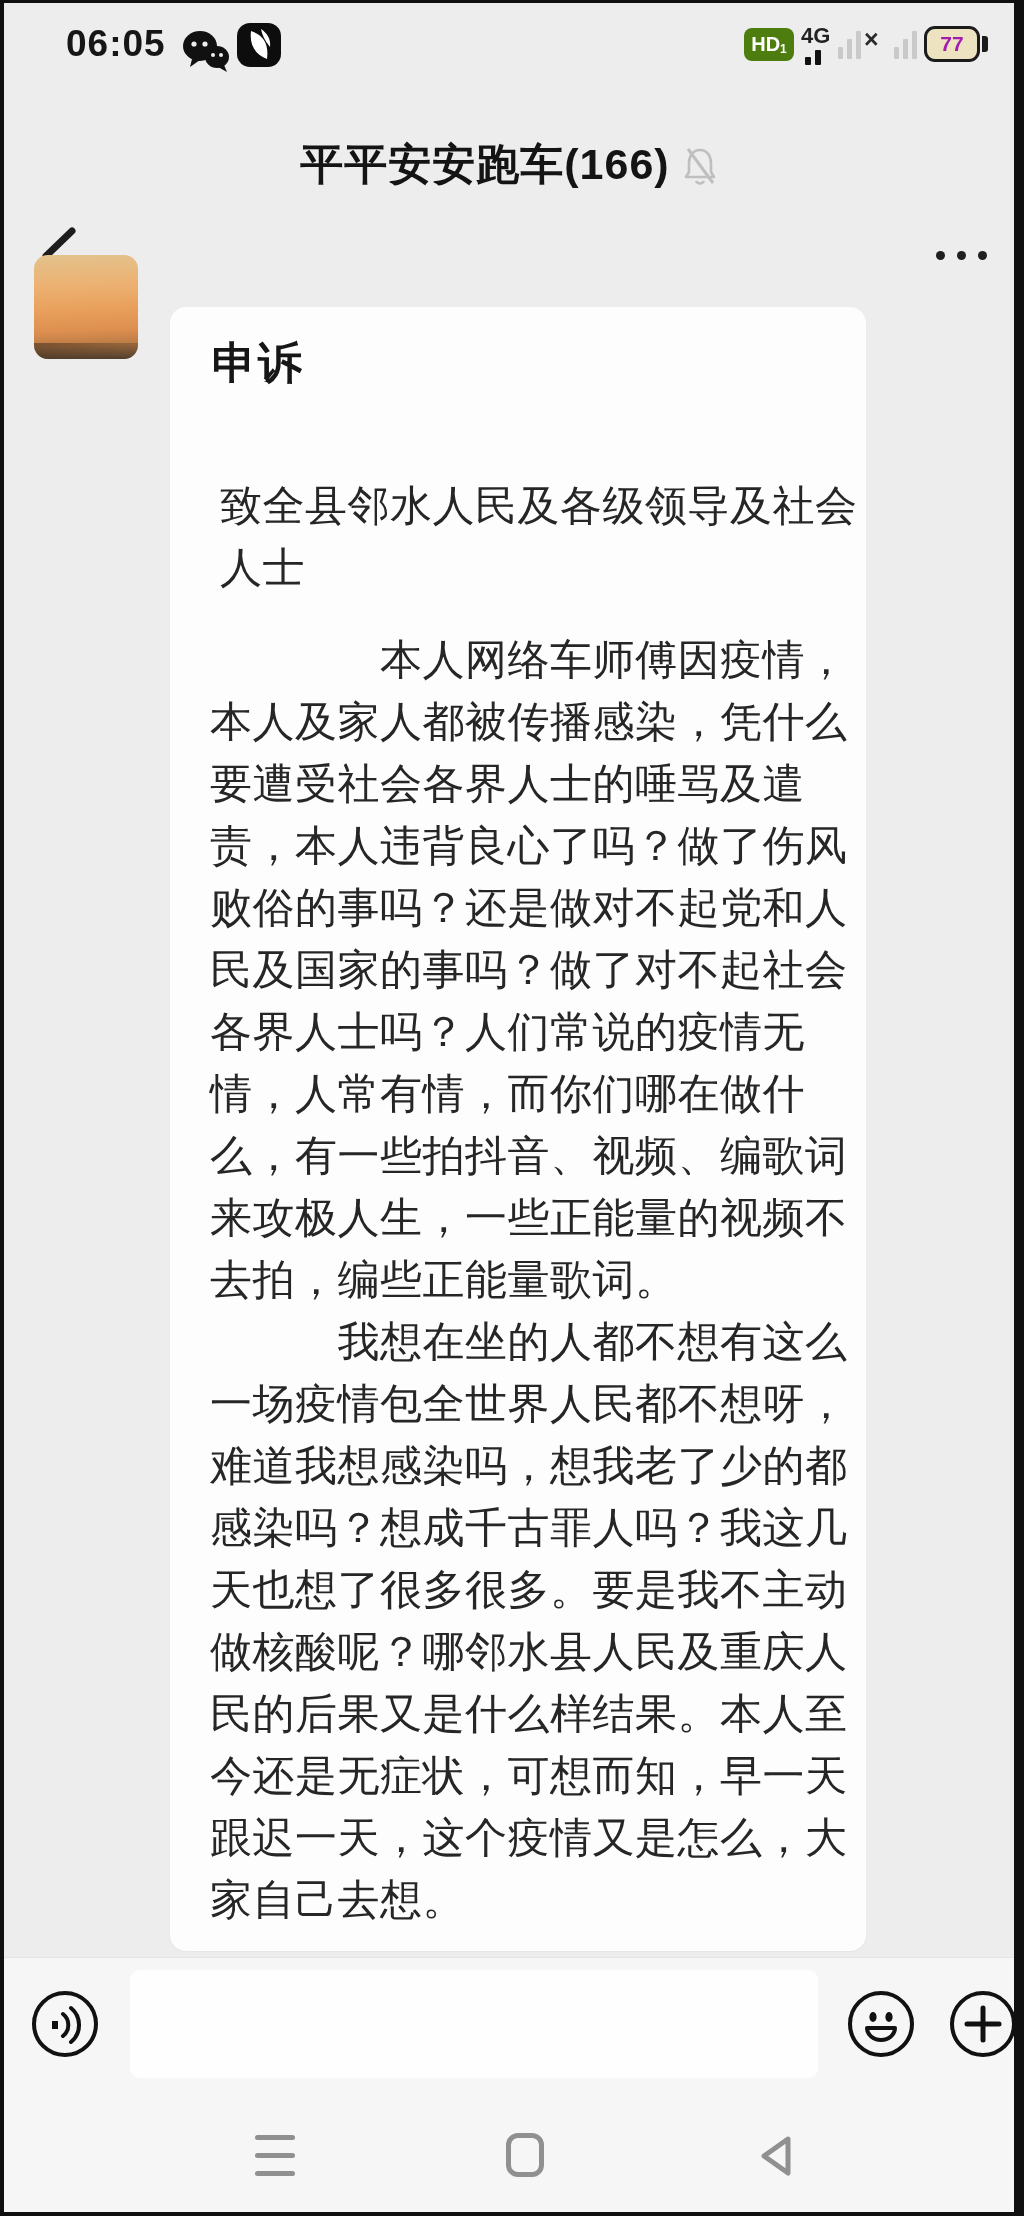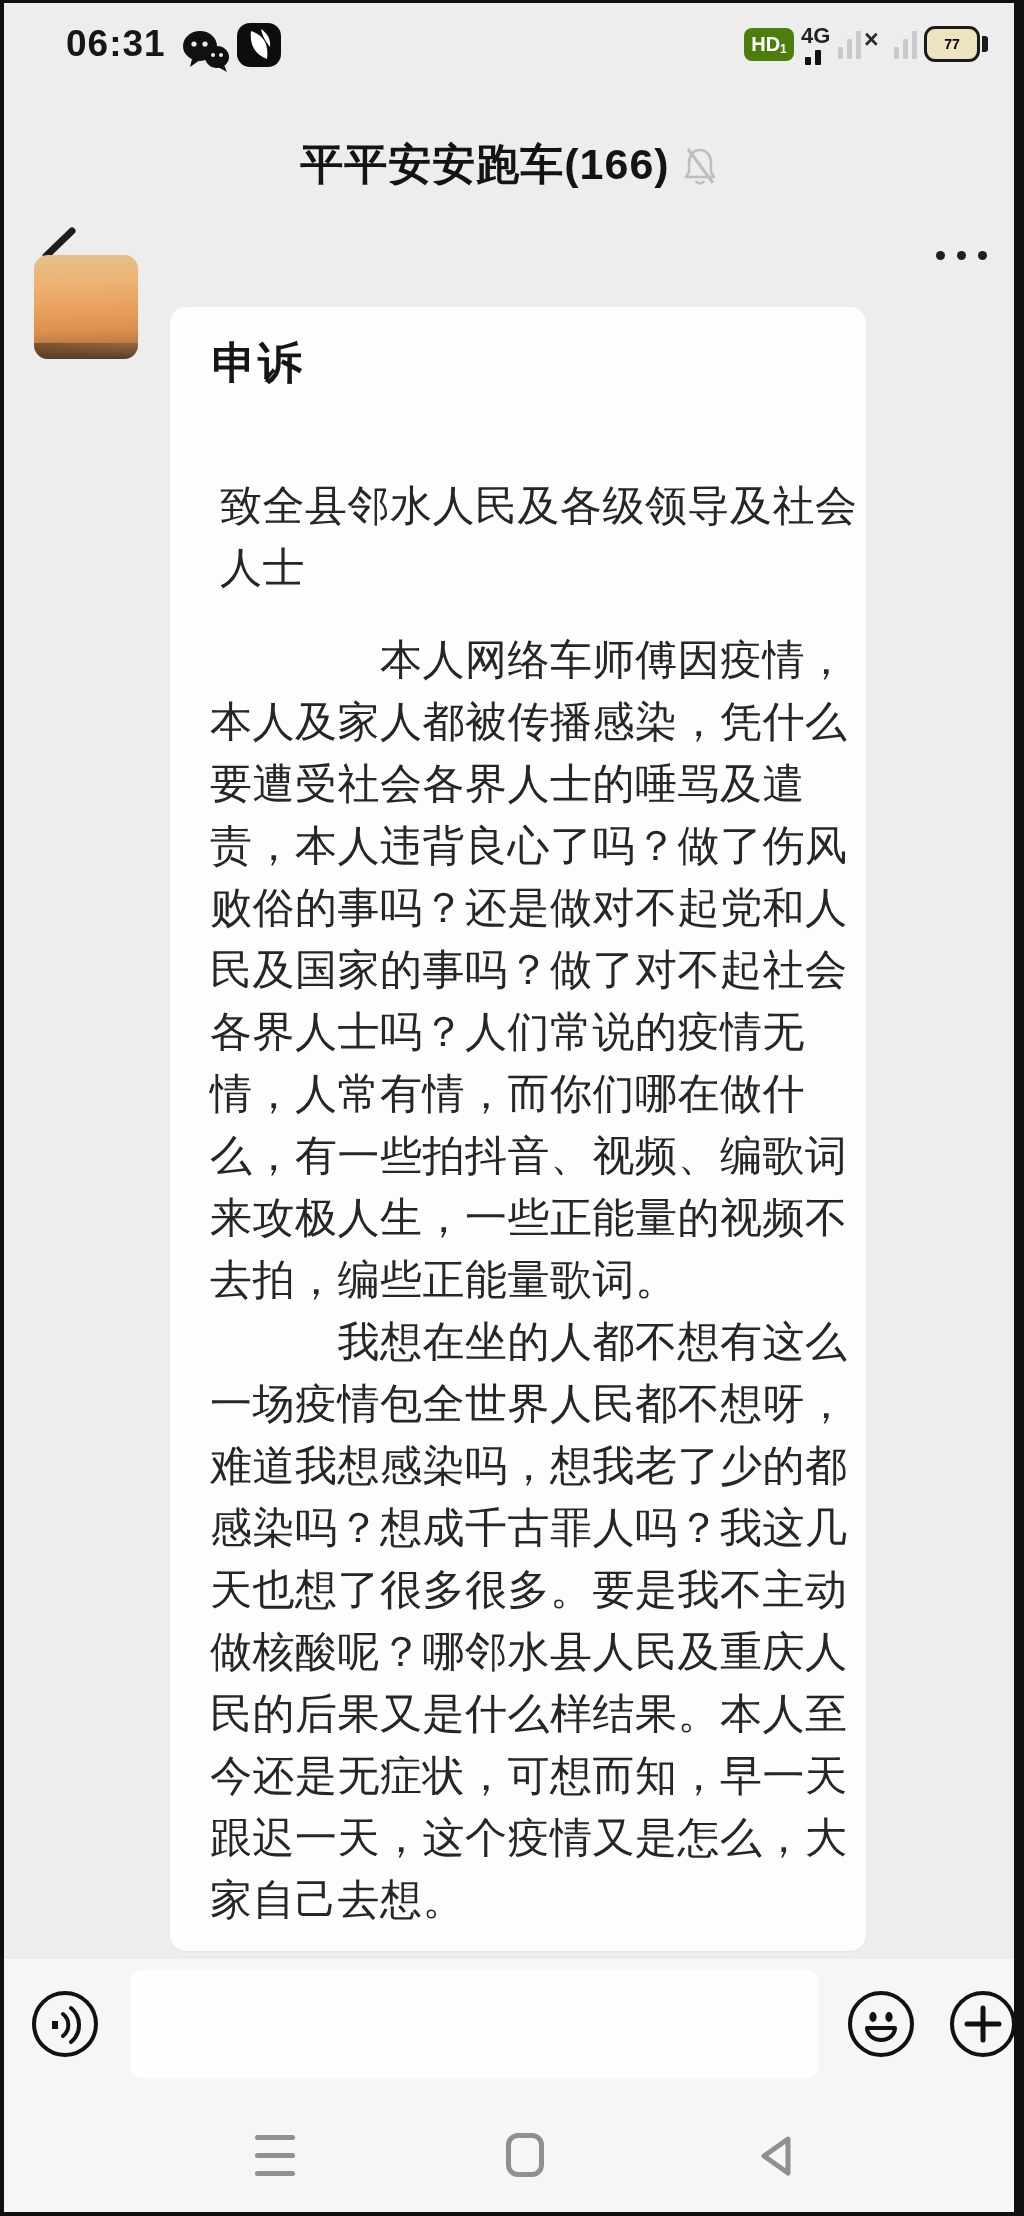--- a/index.html
+++ b/index.html
@@ -21,21 +21,21 @@
   .sig .bars{display:flex;align-items:flex-end;gap:4px;height:34px;}
   .sig .bar{width:5px;background:#c9c9c9;border-radius:1px;}
   .net-label{position:absolute;left:797px;top:20px;font-size:22px;font-weight:700;color:#222;}
   .mini-bars{position:absolute;left:801px;top:46px;display:flex;align-items:flex-end;gap:4px;height:16px;}
   .mini-bars i{display:block;width:6px;background:#111;border-radius:1px;}
   .sig1{left:834px;}
   .x-label{position:absolute;left:860px;top:22px;font-size:25px;font-weight:700;color:#2b2b2b;}
   .sig2{left:890px;}
   .battery{position:absolute;left:920px;top:23px;width:56px;height:36px;border:3px solid #1b1b1b;border-radius:11px;
            background:#ede3c1;display:flex;align-items:center;justify-content:center;
-           font-size:14px;color:#000000;font-weight:600;box-sizing:border-box;}
+           font-size:21px;color:#a21caf;font-weight:600;box-sizing:border-box;}
   .battery-nub{position:absolute;left:978px;top:33px;width:6px;height:16px;background:#1b1b1b;border-radius:0 3px 3px 0;}
 
   
   .navbar{position:absolute;left:0;top:96px;width:100%;height:132px;}
   .back-btn{position:absolute;left:28px;top:122px;width:60px;height:70px;cursor:pointer;}
   .title-row{position:absolute;left:0;top:0;width:100%;height:132px;display:flex;align-items:center;justify-content:center;gap:12px;}
   .chat-title{font-size:43px;font-weight:700;color:#141414;letter-spacing:1px;}
   .mute-bell{opacity:.55;margin-top:6px;}
   .more-btn{position:absolute;left:932px;top:136px;width:76px;height:40px;display:flex;align-items:center;gap:12px;cursor:pointer;}
   .more-btn i{display:block;width:9px;height:9px;border-radius:50%;background:#1f1f1f;}
@@ -72,21 +72,21 @@
   .nav-home{position:absolute;left:502px;top:34px;width:38px;height:44px;border:5px solid #909090;border-radius:12px;box-sizing:border-box;cursor:pointer;}
   .nav-back{position:absolute;left:750px;top:34px;width:44px;height:46px;cursor:pointer;}
 </style>
 </head>
 <body>
 
 <div class="frame">
 <div class="screen">
 
   <div class="statusbar">
-    <span class="time">06:31</span>
+    <span class="time">06:05</span>
 
     <span class="sb-icon wechat-sb">
       <svg width="52" height="46" viewBox="0 0 52 46">
         <ellipse cx="20" cy="17" rx="17" ry="15" fill="#111"></ellipse>
         <circle cx="14" cy="15" r="2.6" fill="#ededed"></circle>
             <circle cx="25" cy="15" r="2.6" fill="#ededed"></circle>
         <path d="M12 30 L10 38 L20 31 Z" fill="#111"></path>
         <ellipse cx="37" cy="28" rx="12" ry="11" fill="#111"></ellipse>
         <circle cx="33" cy="26" r="2" fill="#ededed"></circle>
             <circle cx="41" cy="26" r="2" fill="#ededed"></circle>

